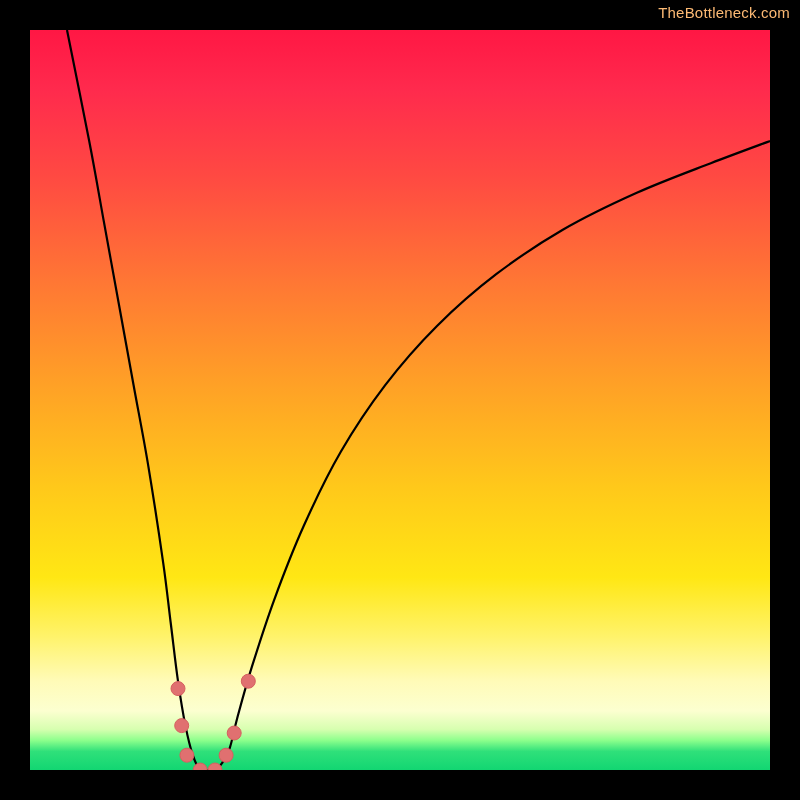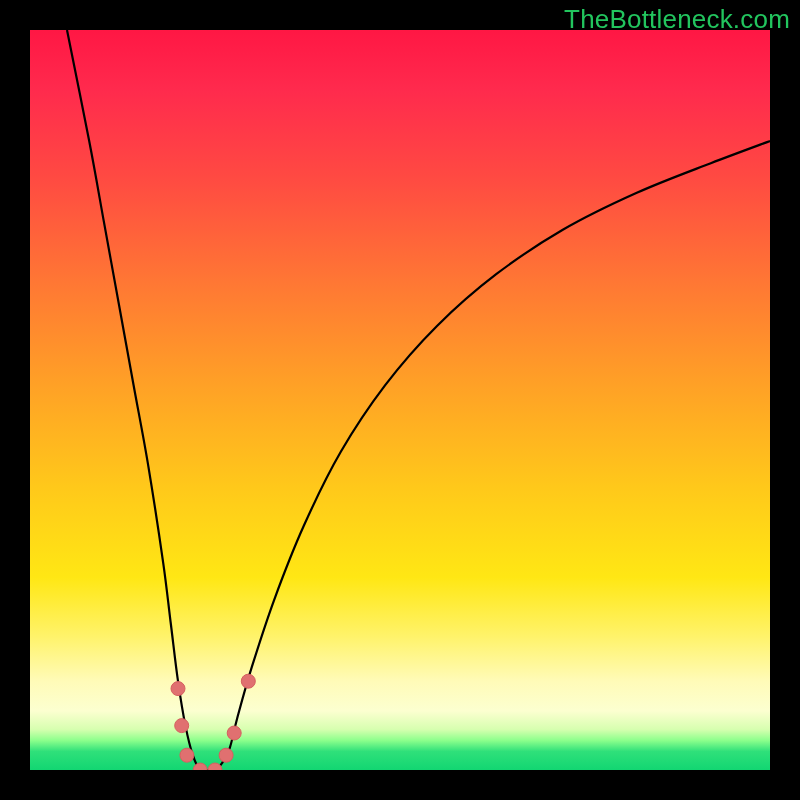--- a/index.html
+++ b/index.html
@@ -14,22 +14,22 @@
   .outer {
     position: relative;
     width: 800px;
     height: 800px;
     background: #000;
   }
   .watermark {
     position: absolute;
     top: 4px;
     right: 10px;
-    color: #22c55e;
-    font-size: 26px;
+    color: #fdba74;
+    font-size: 15px;
     letter-spacing: 0.2px;
     font-weight: 400;
     z-index: 10;
     user-select: none;
   }
   .plot-area {
     position: absolute;
     left: 30px;
     top: 30px;
     width: 740px;

